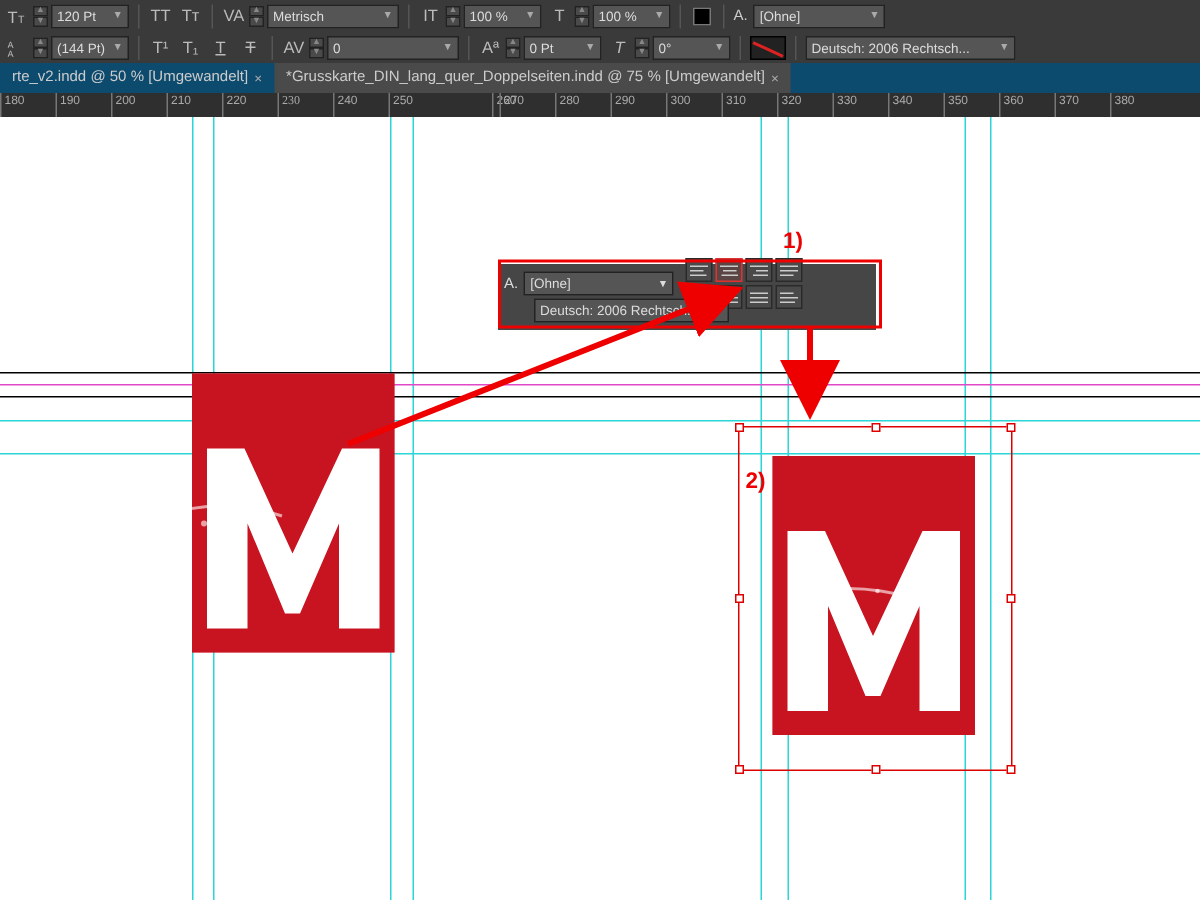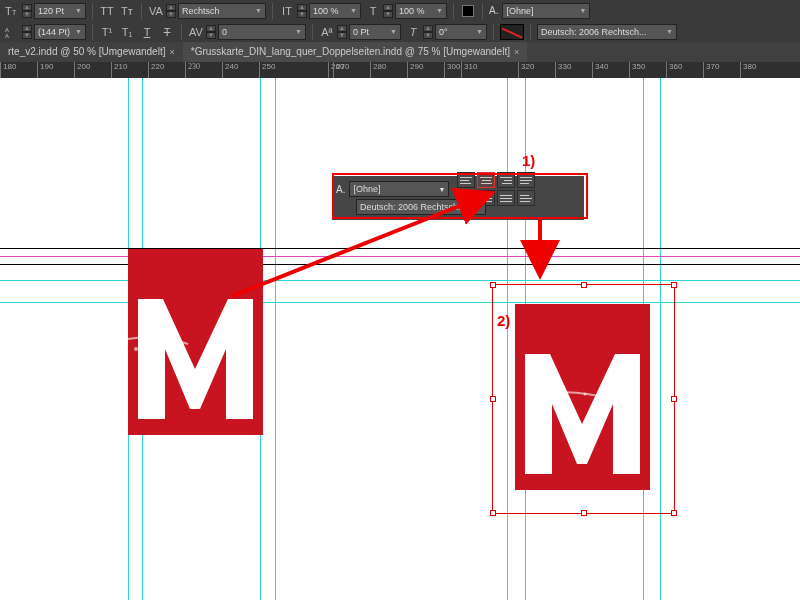--- a/index.html
+++ b/index.html
@@ -14,21 +14,21 @@
   .tb-input .arr { font-size: 7px; color: #aaa; }
   .tb-spin { width: 10px; height: 16px; display: inline-flex; flex-direction: column; justify-content: center; }
   .tb-spin span { height: 7px; line-height: 4px; font-size: 6px; text-align: center; color: #888; background:#4a4a4a; border:1px solid #222;}
   .tb-group { display: inline-flex; align-items: center; gap: 2px; }
   .tb-wide { width: 88px; }
   .swatch { width: 24px; height: 16px; background: #222; border:1px solid #000; position:relative;}
   .swatch .diag { position:absolute; left:0; top:0; width:100%; height:100%; }
   .swatch .diag::after { content:""; position:absolute; left:0; right:0; top:50%; border-top:2px solid #d22; transform:rotate(25deg);}
 
   
-  .tabs { background: #404040; height: 20px; display: flex; align-items: center; font-size: 10px; color: #ccc; }
+  .tabs { background: #0c4a6e; height: 20px; display: flex; align-items: center; font-size: 10px; color: #ccc; }
   .tab { padding: 0 8px; height: 20px; line-height: 20px; display:flex; align-items:center; gap:4px;}
   .tab.active { background: #4a4a4a; }
   .tab-close { font-size: 9px; color:#aaa;}
 
   
   .ruler { height: 32px; background: #2f2f2f; color: #aaa; font-size: 8px; position: relative; border-bottom: 1px solid #111;}
   .ruler .tick { position: absolute; top: 0; height: 16px; border-left: 1px solid #777; padding-left: 2px; line-height: 10px; }
 
   
   .canvas { position: absolute; left: 0; right: 0; top: 78px; bottom: 0; background: #fff; overflow:hidden;}
@@ -84,21 +84,21 @@
     <span class="tb-icon">TT</span>
     <span class="tb-icon">Tᴛ</span>
     <span class="tb-sep"></span>
     <div class="tb-group">
       <span class="tb-icon">VA</span>
       <span class="tb-spin">
           <span>▲</span>
           <span>▼</span>
         </span>
       <span class="tb-input tb-wide">
-          <span>Rechtsch</span>
+          <span>Metrisch</span>
           <span class="arr">▼</span>
         </span>
     </div>
     <span class="tb-sep"></span>
     <div class="tb-group">
       <span class="tb-icon">IT</span>
       <span class="tb-spin">
           <span>▲</span>
           <span>▼</span>
         </span>
@@ -222,21 +222,21 @@
     <div class="tick" style="left: 111px;">210</div>
     <div class="tick" style="left: 148px;">220</div>
     <div class="tick" style="left: 185px; font-family: Liberation Serif, serif;">230</div>
     <div class="tick" style="left: 222px;">240</div>
     <div class="tick" style="left: 259px;">250</div>
     <div class="tick" style="left: 296px; margin-left: 32px;">260</div>
     <div class="tick" style="left: 333px;">270</div>
     <div class="tick" style="left: 370px;">280</div>
     <div class="tick" style="left: 407px;">290</div>
     <div class="tick" style="left: 444px;">300</div>
-    <div class="tick" style="left: 461px;">310</div>
+    <div class="tick" style="left: 481px;">310</div>
     <div class="tick" style="left: 518px;">320</div>
     <div class="tick" style="left: 555px;">330</div>
     <div class="tick" style="left: 592px;">340</div>
     <div class="tick" style="left: 629px;">350</div>
     <div class="tick" style="left: 666px;">360</div>
     <div class="tick" style="left: 703px;">370</div>
     <div class="tick" style="left: 740px;">380</div>
     <div class="tick" style="left: 814px;">390</div>
   </div>
 

